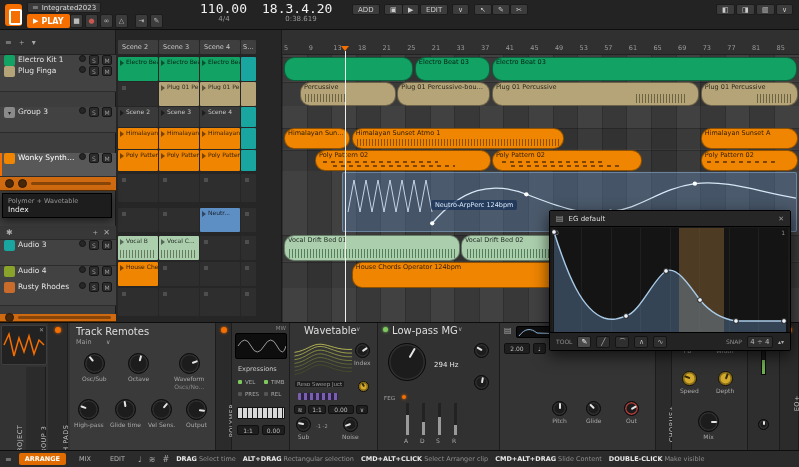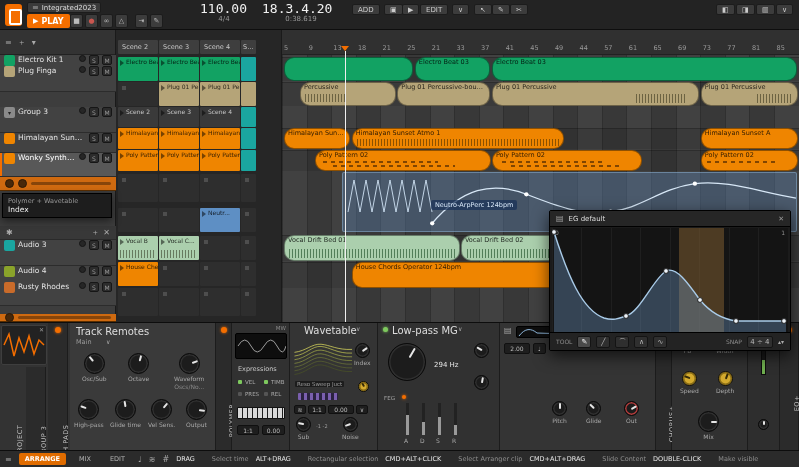--- a/index.html
+++ b/index.html
@@ -96,21 +96,21 @@
 .dbox{position:absolute;background:#1e1e1e;border:1px solid #101010;border-radius:2px;font-size:6px;color:#bbb;display:flex;align-items:center;justify-content:center}
 .blk{position:absolute;background:#0e0e0e;border:1px solid #000;border-radius:2px}
 .tgl{position:absolute;display:flex;align-items:center;gap:3px;font-size:5.5px;color:#aaa}
 .tled{width:4px;height:4px;background:#7ec95e;border-radius:1px}
 .sld{position:absolute;bottom:0;width:3px;background:#9a9a9a}
 .sldt{position:absolute;width:3px;top:0;bottom:0;background:#222}
 
 .statusbar{background:#2b2b2b;border-top:1px solid #0d0d0d;display:flex;align-items:center;gap:7px;padding:0 5px;font-size:6.5px}
 .view{color:#b5b5b5;padding:2px 6px;border-radius:2px}
 .view.active{background:#e06c00;color:#fff;font-weight:bold}
-.hk{color:#e8e8e8;font-weight:normal;margin-right:17px}
+.hk{color:#e8e8e8;font-weight:bold;margin-right:2px}
 .hd{color:#8f8f8f}
 .hint{white-space:nowrap}
 </style>
 </head>
 <body>
 
 <div class="app">
 
   <div class="a topbar" style="left:0;top:0;width:799px;height:30px">
     <div class="a logo" style="left:5px;top:4px"></div>
@@ -168,26 +168,20 @@
       <span class="ticn" style="background:#b5a478"></span>
       <span class="tname">Plug Finga</span>
       <span class="arm"></span>
       <span class="smb">S</span>
       <span class="smb">M</span>
     </div>
     <div class="a trow" style="top:77px;height:26px">
       <span class="ticn" style="background:#8a8a8a">▾</span>
       <span class="tname">Group 3</span>
       <span class="arm"></span>
-      <span class="smb">S</span>
-      <span class="smb">M</span>
-    </div>
-    <div class="a trow" style="top:103px;height:20px">
-      <span class="ticn" style="background:#ef8500"></span>
-      <span class="tname">Himalayan Sunset</span>
       <span class="smb">S</span>
       <span class="smb">M</span>
     </div>
     <div class="a trow sel" style="top:123px;height:24px">
       <span class="ticn" style="background:#ef8500"></span>
       <span class="tname" style="color:#fff">Wonky Synth Pads</span>
       <span class="arm"></span>
       <span class="smb">S</span>
       <span class="smb">M</span>
     </div>
@@ -400,21 +394,21 @@
         <span class="tick">13</span>
         <span class="tick">18</span>
         <span class="tick">21</span>
         <span class="tick">25</span>
         <span class="tick">21</span>
         <span class="tick">33</span>
         <span class="tick">37</span>
         <span class="tick">41</span>
         <span class="tick">45</span>
         <span class="tick">49</span>
-        <span class="tick">44</span>
+        <span class="tick">53</span>
         <span class="tick">57</span>
         <span class="tick">61</span>
         <span class="tick">65</span>
         <span class="tick">69</span>
         <span class="tick">73</span>
         <span class="tick">77</span>
         <span class="tick">81</span>
         <span class="tick">85</span>
     </div>
 

